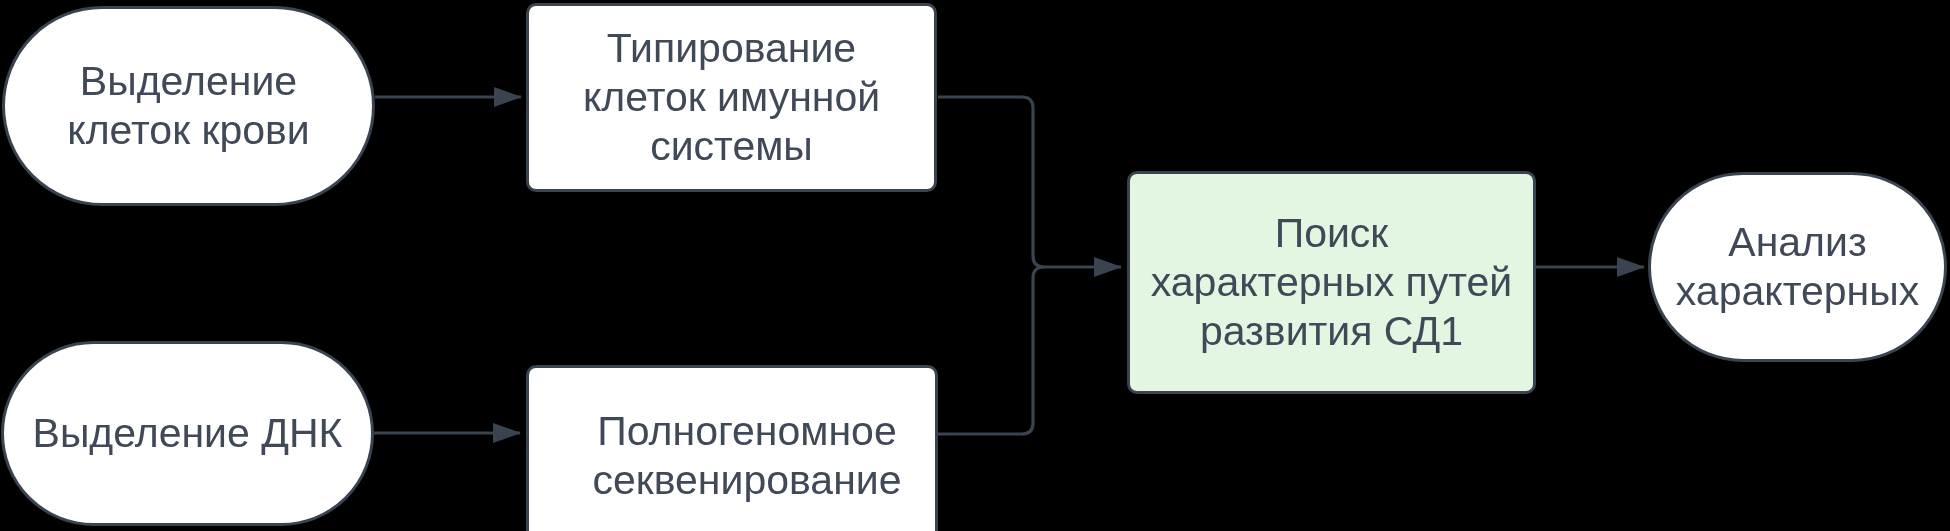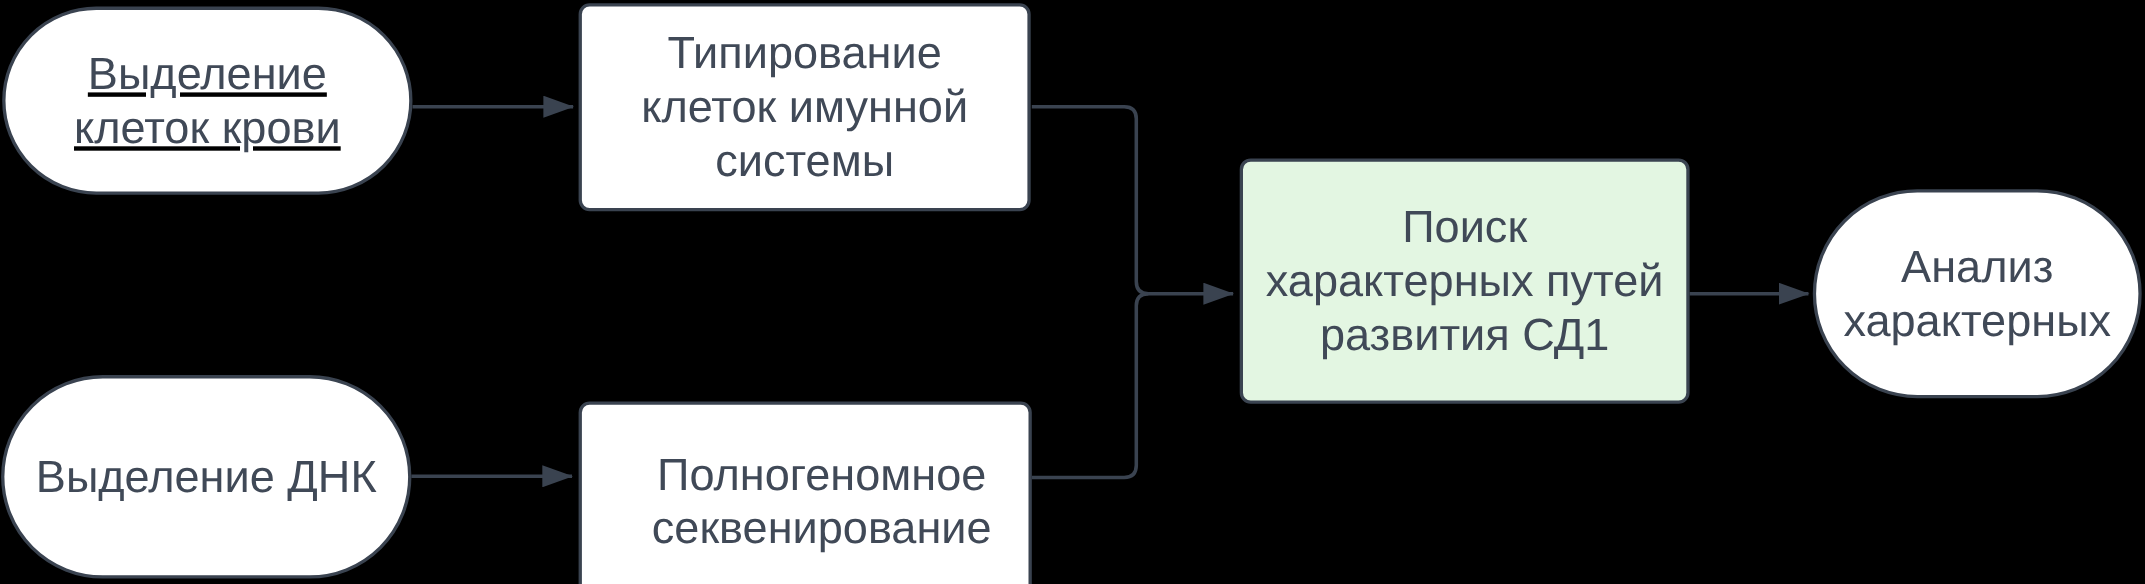--- a/index.html
+++ b/index.html
@@ -52,41 +52,41 @@
 
     <path d="M 374 433 L 520 433" stroke="var(--stroke)" stroke-width="3.2" marker-end="url(#arrow)"></path>
 
     <path d="M 938 97 L 1022 97 Q 1033 97 1033 108 L 1033 256 Q 1033 267 1044 267 L 1121 267" stroke="var(--stroke)" stroke-width="3.2" marker-end="url(#arrow)"></path>
 
     <path d="M 938 434 L 1022 434 Q 1033 434 1033 423 L 1033 278 Q 1033 267 1044 267" stroke="var(--stroke)" stroke-width="3.2"></path>
 
     <path d="M 1536 267 L 1644 267" stroke="var(--stroke)" stroke-width="3.2" marker-end="url(#arrow)"></path>
   </svg>
 
-  <div class="node stadium" style="left:2px; top:6px; width:373px; height:171px;text-decoration:underline;">
+  <div class="node stadium" style="left:2px; top:6px; width:373px; height:200px;">
     <div class="label">Выделение
 клеток крови</div>
   </div>
 
   <div class="node rounded-rect" style="left:526px; top:3px; width:411px; height:189px;">
     <div class="label">Типирование
 клеток имунной
 системы</div>
   </div>
 
   <div class="node stadium" style="left:1px; top:341px; width:373px; height:185px;">
     <div class="label">Выделение ДНК</div>
   </div>
 
   <div class="node rounded-rect" style="left:526px; top:365px; width:412px; height:181px;padding-left:30px;">
     <div class="label">Полногеномное
 секвенирование</div>
   </div>
 
-  <div class="node rounded-rect accent" style="left:1127px; top:144px; width:409px; height:223px;">
+  <div class="node rounded-rect accent" style="left:1127px; top:171px; width:409px; height:223px;">
     <div class="label">Поиск
 характерных путей
 развития СД1</div>
   </div>
 
   <div class="node stadium" style="left:1648px; top:172px; width:299px; height:190px;">
     <div class="label">Анализ
 характерных</div>
   </div>
 

